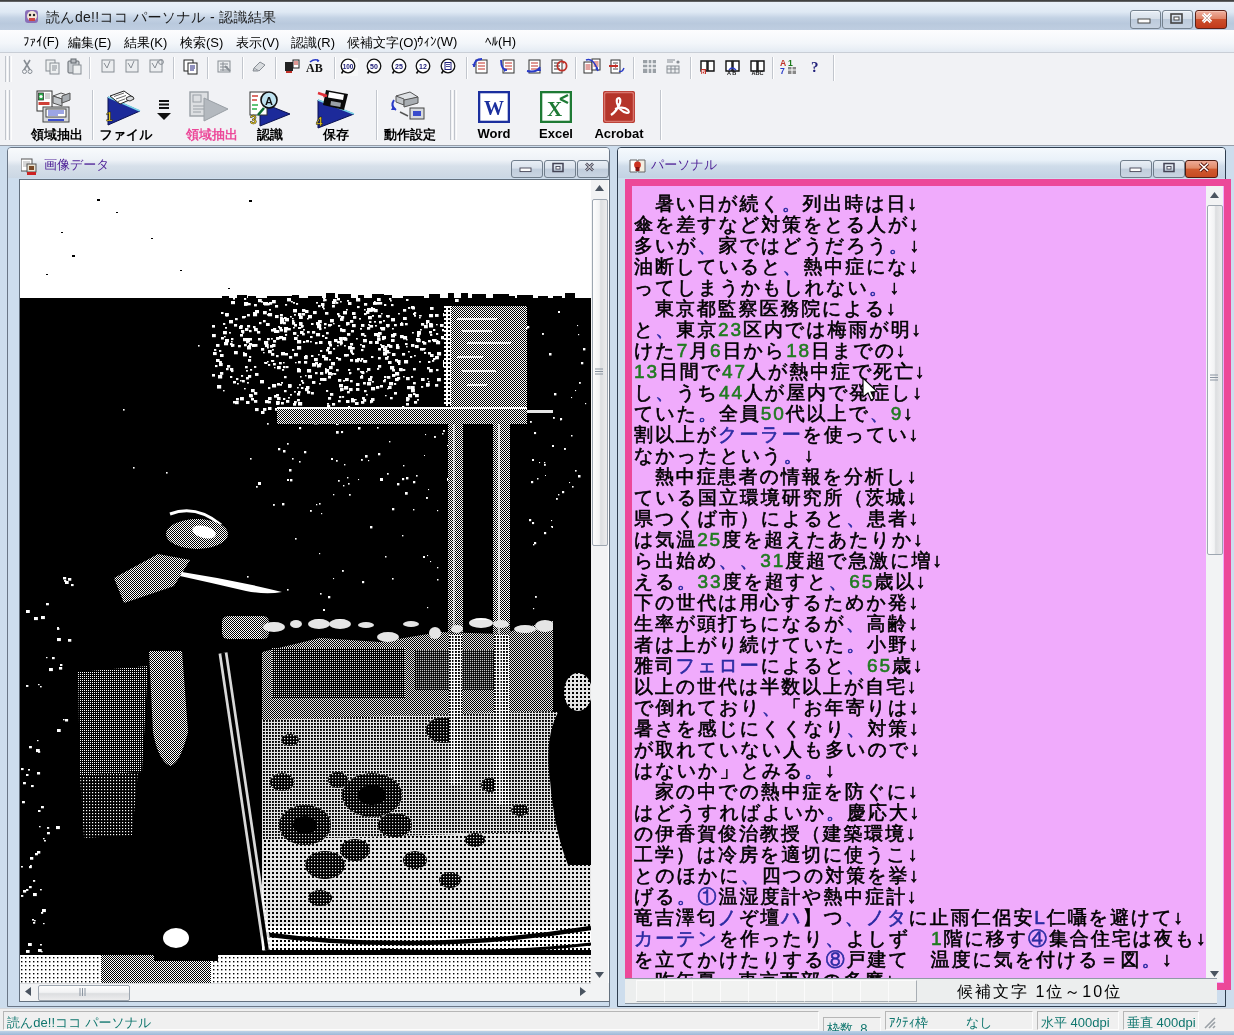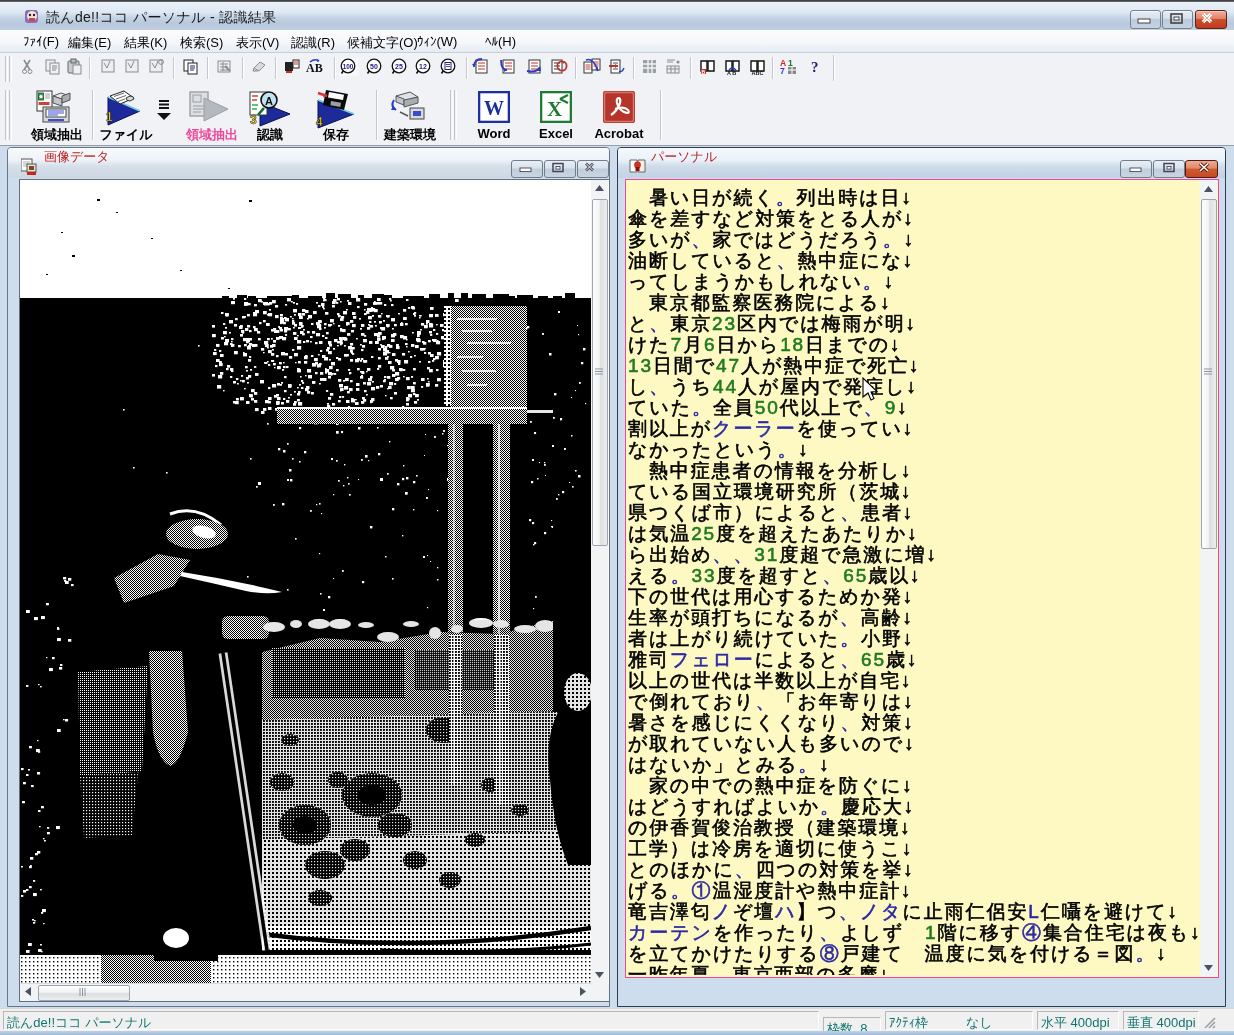--- a/index.html
+++ b/index.html
@@ -18,26 +18,26 @@
 #tb2{left:0;top:85px;width:1234px;height:60px;background:#f1f2f5;border-bottom:1px solid #989ea8}
 .vsep{width:1px;background:#c2c6cd;box-shadow:1px 0 0 #fff}
 .grip{width:1px;background:#c0c4cb;box-shadow:2px 0 0 #fdfdfd,4px 0 0 #c0c4cb,6px 0 0 #fdfdfd}
 .tblab{font-size:13px;font-weight:bold;color:#000;text-align:center;white-space:pre}
 .tblab2{font-size:13px;font-weight:bold;color:#ec4899;text-align:center;white-space:pre}
 #mdi{left:0;top:146px;width:1234px;height:866px;background:#cddded}
 .win{position:absolute;border:1px solid #5f6f80;border-radius:4px 4px 0 0}
 .wtitle{position:absolute;left:0;top:0;right:0;height:30px;border-radius:3px 3px 0 0}
 .wt-inactive{background:linear-gradient(to bottom,#f8fafc 0%,#eef2f7 40%,#d7e0ea 60%,#cbd7e4 100%)}
 .wt-active{background:linear-gradient(to bottom,#f5f9fd 0%,#e9f1f9 40%,#cfdcea 60%,#c2d2e3 100%)}
-.wtext{position:absolute;top:0;font-size:13px;color:#b91c1c;white-space:pre}
+.wtext{position:absolute;top:8px;font-size:13px;color:#4c1d95;white-space:pre}
 .ccap{position:absolute;top:12px;height:16px;border:1px solid #707e8c;border-radius:3px;
  background:linear-gradient(to bottom,#e9eff6 0%,#d8e1eb 45%,#c0cddc 50%,#cad5e2 100%)}
 .ccap-close-act{background:linear-gradient(to bottom,#eeaa97 0%,#e08a67 45%,#d05a30 50%,#c64a22 100%);border:1px solid #4d1d12}
 #w1content{position:absolute;left:11px;top:31px;width:589px;height:821px;border:1px solid #63707e;background:#fff}
-#w2content{position:absolute;left:7px;top:31px;width:592px;height:797px;border:1px solid #ec4899;background:#fef9c3}
+#w2content{position:absolute;left:7px;top:31px;width:592px;height:797px;border:7px solid #ec4899;background:#f0abfc}
 .sb{position:absolute;background:#f2f3f4}
 .sbthumb{position:absolute;border:1px solid #9da6b0;border-radius:2px;
  background:linear-gradient(to right,#fdfdfd 0%,#f2f3f4 45%,#dcdee0 55%,#ededee 100%)}
 .sbthumbH{position:absolute;border:1px solid #9da6b0;border-radius:2px;
  background:linear-gradient(to bottom,#fdfdfd 0%,#f2f3f4 45%,#dcdee0 55%,#ededee 100%)}
 #ocr{position:absolute;left:2px;top:7px;width:576px;height:788px;overflow:hidden;
  font-size:19px;line-height:21px;letter-spacing:1.9px;color:#000;white-space:pre;-webkit-text-stroke:0.6px currentColor}
 #ocr div{height:21px}
 .g{color:#217a21}
 .b{color:#2b2ba2}
@@ -310,21 +310,21 @@
 <svg class="abs" style="left:388px;top:90px" width="40" height="40" viewBox="0 0 40 40">
     <path d="M8 6 l14 -4 8 5 -14 4 Z" fill="#dfe2e5" stroke="#555"></path>
     <path d="M8 6 v6 l8 3 v-6 Z" fill="#c2c6ca" stroke="#555"></path>
     <path d="M30 7 v6 l-14 4 v-7 Z" fill="#a8adb2" stroke="#555"></path>
     <path d="M6 10 Q2 16 8 20" stroke="#2a3bc8" stroke-width="2" fill="none"></path>
     <path d="M8 20l-5 0 2-4z" fill="#2a3bc8"></path>
     <rect x="22" y="18" width="14" height="11" fill="#d7dadd" stroke="#444"></rect>
     <rect x="25" y="21" width="8" height="5" fill="#3a4ccc"></rect>
     <path d="M12 22 l8 4" stroke="#555" stroke-width="1.4"></path>
   </svg>
-<div class="abs tblab" style="left:382px;top:126px;width:56px">建築環境</div>
+<div class="abs tblab" style="left:382px;top:126px;width:56px">動作設定</div>
 <div class="abs grip" style="left:450px;top:90px;height:50px"></div>
 <svg class="abs" style="left:478px;top:91px" width="32" height="32" viewBox="0 0 32 32">
     <rect x="1" y="1" width="30" height="30" fill="#fff" stroke="#1b2f9e" stroke-width="2.6"></rect>
     <text x="6" y="24" font-size="20" font-weight="bold" fill="#1b2f9e" font-family="Liberation Serif">W</text>
   </svg>
 <div class="abs tblab" style="left:466px;top:126px;width:56px">Word</div>
 <svg class="abs" style="left:540px;top:91px" width="32" height="32" viewBox="0 0 32 32">
     <rect x="1" y="1" width="30" height="30" fill="#fff" stroke="#1e7a34" stroke-width="2.6"></rect>
     <text x="7" y="25" font-size="21" font-weight="bold" fill="#1e7a34" font-family="Liberation Serif">X</text>
     <path d="M20 8 l8 -4 M20 8 l8 4" stroke="#1e7a34" stroke-width="2.4"></path>
@@ -1492,20 +1492,33 @@
         <path d="M8.5 5 L13 11 L4 11 Z" fill="#4a5460"></path>
       </svg>
       <svg class="abs" style="left:574px;top:779px" width="17" height="17">
         <path d="M8.5 12 L13 6 L4 6 Z" fill="#4a5460"></path>
       </svg>
       <svg class="abs" style="left:578px;top:188px" width="8" height="7">
         <path d="M0 1h8M0 3.5h8M0 6h8" stroke="#8a94a0"></path>
       </svg>
       <div id="ocr"><div>　暑い日が続く<span class="b">。</span>列出時は日↓</div><div>傘を差すなど対策をとる人が↓</div><div>多いが<span class="b">、</span>家ではどうだろう<span class="b">。</span>↓</div><div>油断していると<span class="b">、</span>熱中症にな↓</div><div>ってしまうかもしれない<span class="b">。</span>↓</div><div>　東京都監察医務院による↓</div><div>と<span class="b">、</span>東京<span class="g">23</span>区内では梅雨が明↓</div><div>けた<span class="g">7</span>月<span class="g">6</span>日から<span class="g">18</span>日までの↓</div><div><span class="g">13</span>日間で<span class="g">47</span>人が熱中症で死亡↓</div><div>し<span class="b">、</span>うち<span class="g">44</span>人が屋内で発症し↓</div><div>ていた<span class="b">。</span>全員<span class="g">50</span>代以上で<span class="b">、</span><span class="g">9</span>↓</div><div>割以上が<span class="b">クーラー</span>を使ってい↓</div><div>なかったという<span class="b">。</span>↓</div><div>　熱中症患者の情報を分析し↓</div><div>ている国立環境研究所（茨城↓</div><div>県つくば市）によると<span class="b">、</span>患者↓</div><div>は気温<span class="g">25</span>度を超えたあたりか↓</div><div>ら出始め<span class="b">、</span><span class="b">、</span><span class="g">31</span>度超で急激に増↓</div><div>える<span class="b">。</span><span class="g">33</span>度を超すと<span class="b">、</span><span class="g">65</span>歳以↓</div><div>下の世代は用心するためか発↓</div><div>生率が頭打ちになるが<span class="b">、</span>高齢↓</div><div>者は上がり続けていた<span class="b">。</span>小野↓</div><div>雅司<span class="b">フェロー</span>によると<span class="b">、</span><span class="g">65</span>歳↓</div><div>以上の世代は半数以上が自宅↓</div><div>で倒れており<span class="b">、</span>「お年寄りは↓</div><div>暑さを感じにくくなり<span class="b">、</span>対策↓</div><div>が取れていない人も多いので↓</div><div>はないか」とみる<span class="b">。</span>↓</div><div>　家の中での熱中症を防ぐに↓</div><div>はどうすればよいか<span class="b">。</span>慶応大↓</div><div>の伊香賀俊治教授（建築環境↓</div><div>工学）は冷房を適切に使うこ↓</div><div>とのほかに<span class="b">、</span>四つの対策を挙↓</div><div>げる<span class="b">。</span><span class="b">①</span>温湿度計や熱中症計↓</div><div>竜吉澤匂<span class="b">ノ</span>ぞ壇<span class="b">ハ</span>】つ<span class="b">、</span><span class="b">ノタ</span>に止雨仁侶安<span class="b">L</span>仁囁を避けて↓</div><div><span class="b">カーテン</span>を作ったり<span class="b">、</span>よしず　<span class="g">1</span>階に移す<span class="b">④</span>集合住宅は夜も↓</div><div>を立てかけたりする<span class="b">⑧</span>戸建て　温度に気を付ける＝図<span class="b">。</span>↓</div><div>一昨年夏、東京西部の多摩↓</div></div>
     </div>
+    <div id="candbar">
+      <div class="cell" style="left:11px"></div>
+      <div class="cell" style="left:39px"></div>
+      <div class="cell" style="left:67px"></div>
+      <div class="cell" style="left:95px"></div>
+      <div class="cell" style="left:123px"></div>
+      <div class="cell" style="left:151px"></div>
+      <div class="cell" style="left:179px"></div>
+      <div class="cell" style="left:207px"></div>
+      <div class="cell" style="left:235px"></div>
+      <div class="cell" style="left:263px"></div>
+      <div class="abs" style="left:332px;top:3px;font-size:16px;letter-spacing:2px;white-space:pre">候補文字 1位～10位</div>
+    </div>
   </div>
 <div id="statusbar" class="abs"></div>
 <div class="panel" style="left:3px;top:1011px;width:816px;position:absolute">読んde!!ココ パーソナル</div>
 <div class="panel" style="left:823px;top:1017px;width:58px;position:absolute">枠数  8</div>
 <div class="panel" style="left:885px;top:1011px;width:148px;position:absolute">ｱｸﾃｨ枠<span style="margin-left:38px">なし</span></div>
 <div class="panel" style="left:1037px;top:1011px;width:82px;position:absolute">水平 400dpi</div>
 <div class="panel" style="left:1123px;top:1011px;width:76px;position:absolute">垂直 400dpi</div>
 <svg class="abs" style="left:1203px;top:1016px" width="14" height="14">
 <path d="M12 2 L2 12 M12 6 L6 12 M12 10 L10 12" stroke="#9aa0a6" stroke-width="1.6"></path>
 </svg>

